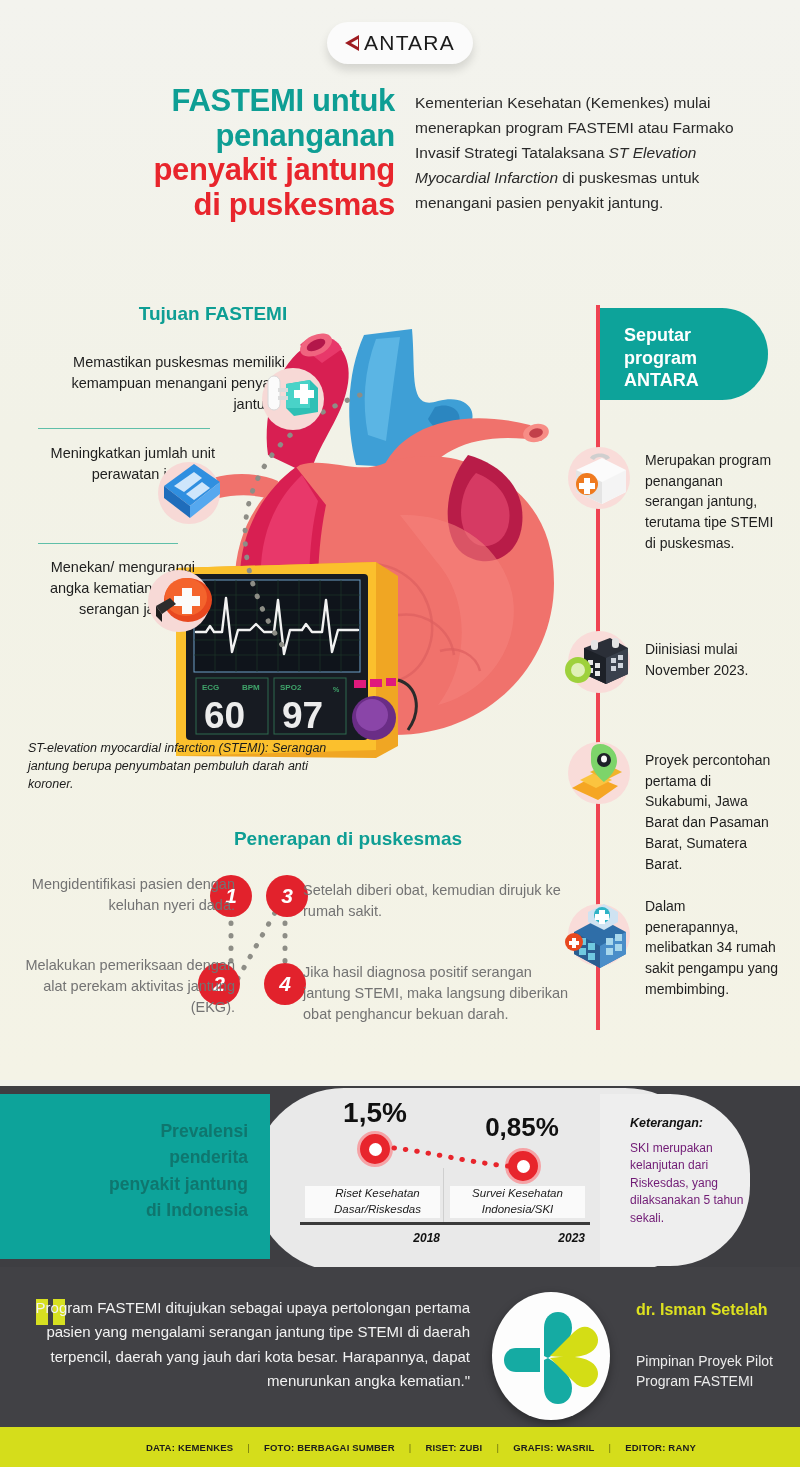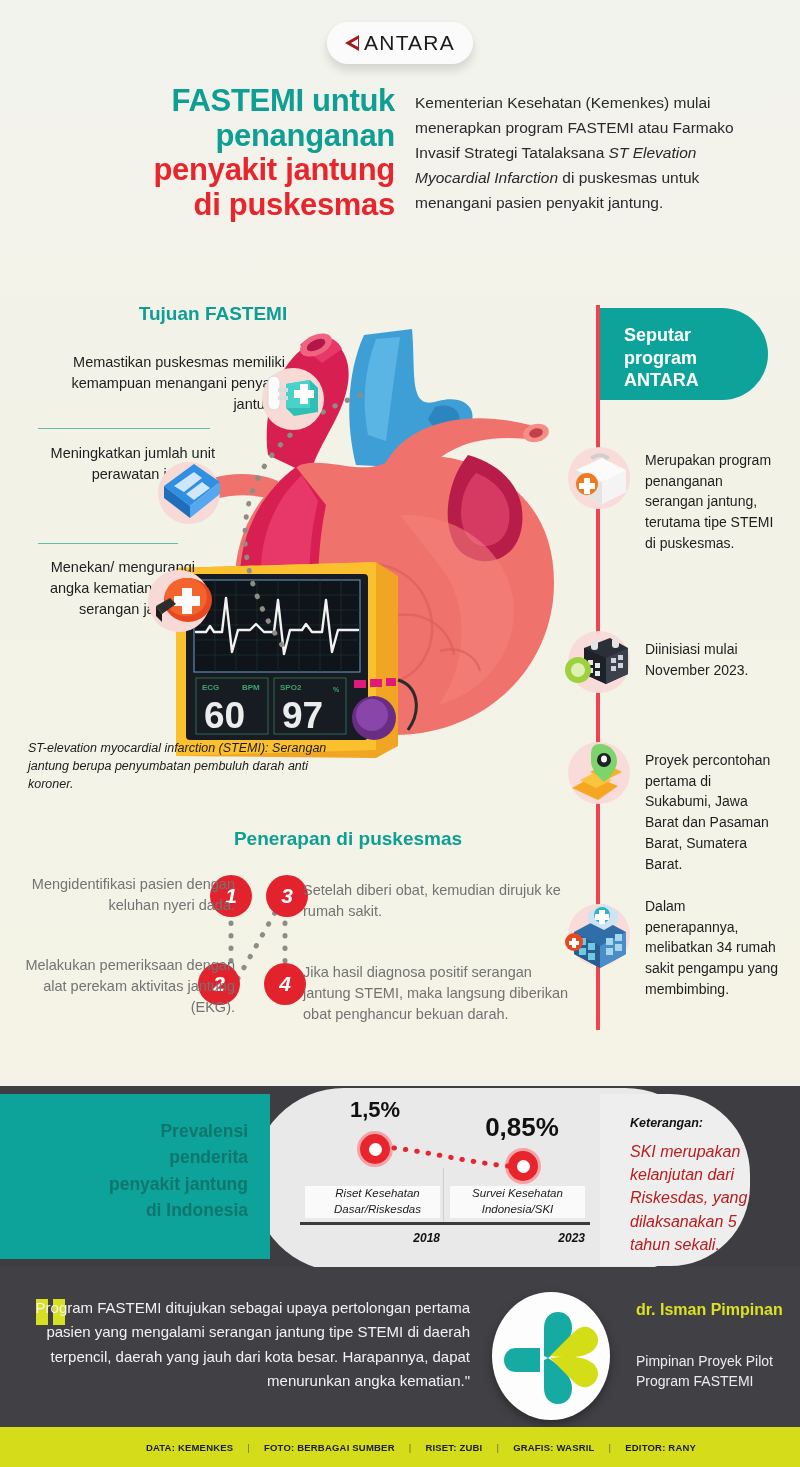--- a/index.html
+++ b/index.html
@@ -84,22 +84,22 @@
   .pv-node { position:absolute; width:36px; height:36px; border-radius:50%;
     background:#e8252c; border:3px solid #f5a3a6; display:flex; align-items:center; justify-content:center; }
   .pv-node::after { content:""; width:13px; height:13px; border-radius:50%; background:#fff; }
   .pv-label { position:absolute; font-size:11.5px; font-style:italic; text-align:center;
     color:#1a1a1a; line-height:1.38; background:#fafafa; }
   .pv-year { position:absolute; font-size:12px; font-style:italic; font-weight:bold; text-align:right; color:#111; }
   .pv-axis { position:absolute; height:3px; background:#3a3a3a; }
   .pv-vdiv { position:absolute; width:1px; background:#cfcfcf; }
   .ket-title { position:absolute; left:630px; top:1116px; font-size:12.5px; font-weight:bold;
     font-style:italic; color:#111; }
-  .ket-body { position:absolute; left:630px; top:1140px; width:120px; font-size:16px;
-    font-style:italic; line-height:1.45; color:#b91c1c; }
+  .ket-body { position:absolute; left:630px; top:1140px; width:120px; font-size:12px;
+    line-height:1.45; color:#701a75; }
 
   
   .quote-band { position:absolute; left:0; top:1267px; width:800px; height:160px; background:#414145; }
   .qmark { position:absolute; left:36px; top:1300px; color:#d7e021; font-size:46px;
     font-weight:bold; font-family:"Liberation Serif",serif; letter-spacing:-4px; line-height:1; }
   .quote-txt { position:absolute; left:30px; top:1296px; width:440px; text-align:right;
     color:#f2f2f2; font-size:15px; line-height:1.63; }
   .kem-logo { position:absolute; left:492px; top:1292px; width:118px; height:128px;
     background:#fdfdfd; border-radius:50%; box-shadow:0 4px 10px rgba(0,0,0,.35); }
   .doc-name { position:absolute; left:636px; top:1300px; width:150px; color:#dde11f;
@@ -345,21 +345,21 @@
   <div class="prev-card"></div>
   <div class="prev-card2"></div>
   <div class="prev-teal"></div>
   <div class="prev-teal-txt">
     <div>Prevalensi</div>
     <div>penderita</div>
     <div>penyakit jantung</div>
     <div>di Indonesia</div>
   </div>
 
-  <div class="pv-pct" style="left:330px;top:1097px;width:90px;text-align:center;font-size:22px;">1,5%</div>
+  <div class="pv-pct" style="left:330px;top:1097px;width:90px;text-align:center;font-size:28px;">1,5%</div>
   <div class="pv-pct" style="left:462px;top:1112px;width:120px;text-align:center;font-size:26px;">0,85%</div>
 
   <div class="pv-node" style="left:357px;top:1131px;"></div>
   <div class="pv-node" style="left:505px;top:1148px;"></div>
 
   <svg style="position:absolute;left:390px;top:1140px;" width="125" height="35" viewBox="0 0 125 35">
     <path d="M4 8 C40 12, 76 22, 118 26" fill="none" stroke="#e8252c" stroke-width="5" stroke-linecap="round" stroke-dasharray="0.5 11"></path>
   </svg>
 
   <div class="pv-vdiv" style="left:443px;top:1168px;height:54px;"></div>
@@ -388,21 +388,21 @@
       <path d="M52 64 L52 36 C52 26, 58 20, 66 20 C74 20, 80 26, 80 36 C80 46, 72 56, 56 66 Z" fill="#15aba3"></path>
 
       <path d="M52 68 L52 96 C52 106, 58 112, 66 112 C74 112, 80 106, 80 96 C80 86, 72 76, 56 66 Z" fill="#15aba3"></path>
 
       <path d="M58 64 L82 40 C90 32, 98 34, 103 40 C108 46, 107 55, 99 60 C90 66, 76 66, 58 64 Z" fill="#d4dd15"></path>
 
       <path d="M58 66 L82 90 C90 98, 98 96, 103 90 C108 84, 107 75, 99 70 C90 64, 76 64, 58 66 Z" fill="#d4dd15"></path>
     </svg>
   </div>
 
-  <div class="doc-name">dr. Isman Pimpinan</div>
+  <div class="doc-name">dr. Isman Setelah</div>
   <div class="doc-role">Pimpinan Proyek Pilot Program FASTEMI</div>
 
   <div class="footer">
     <span>DATA: KEMENKES</span>
     <span class="sep">|</span>
     <span>FOTO: BERBAGAI SUMBER</span>
     <span class="sep">|</span>
     <span>RISET: ZUBI</span>
     <span class="sep">|</span>
     <span>GRAFIS: WASRIL</span>

